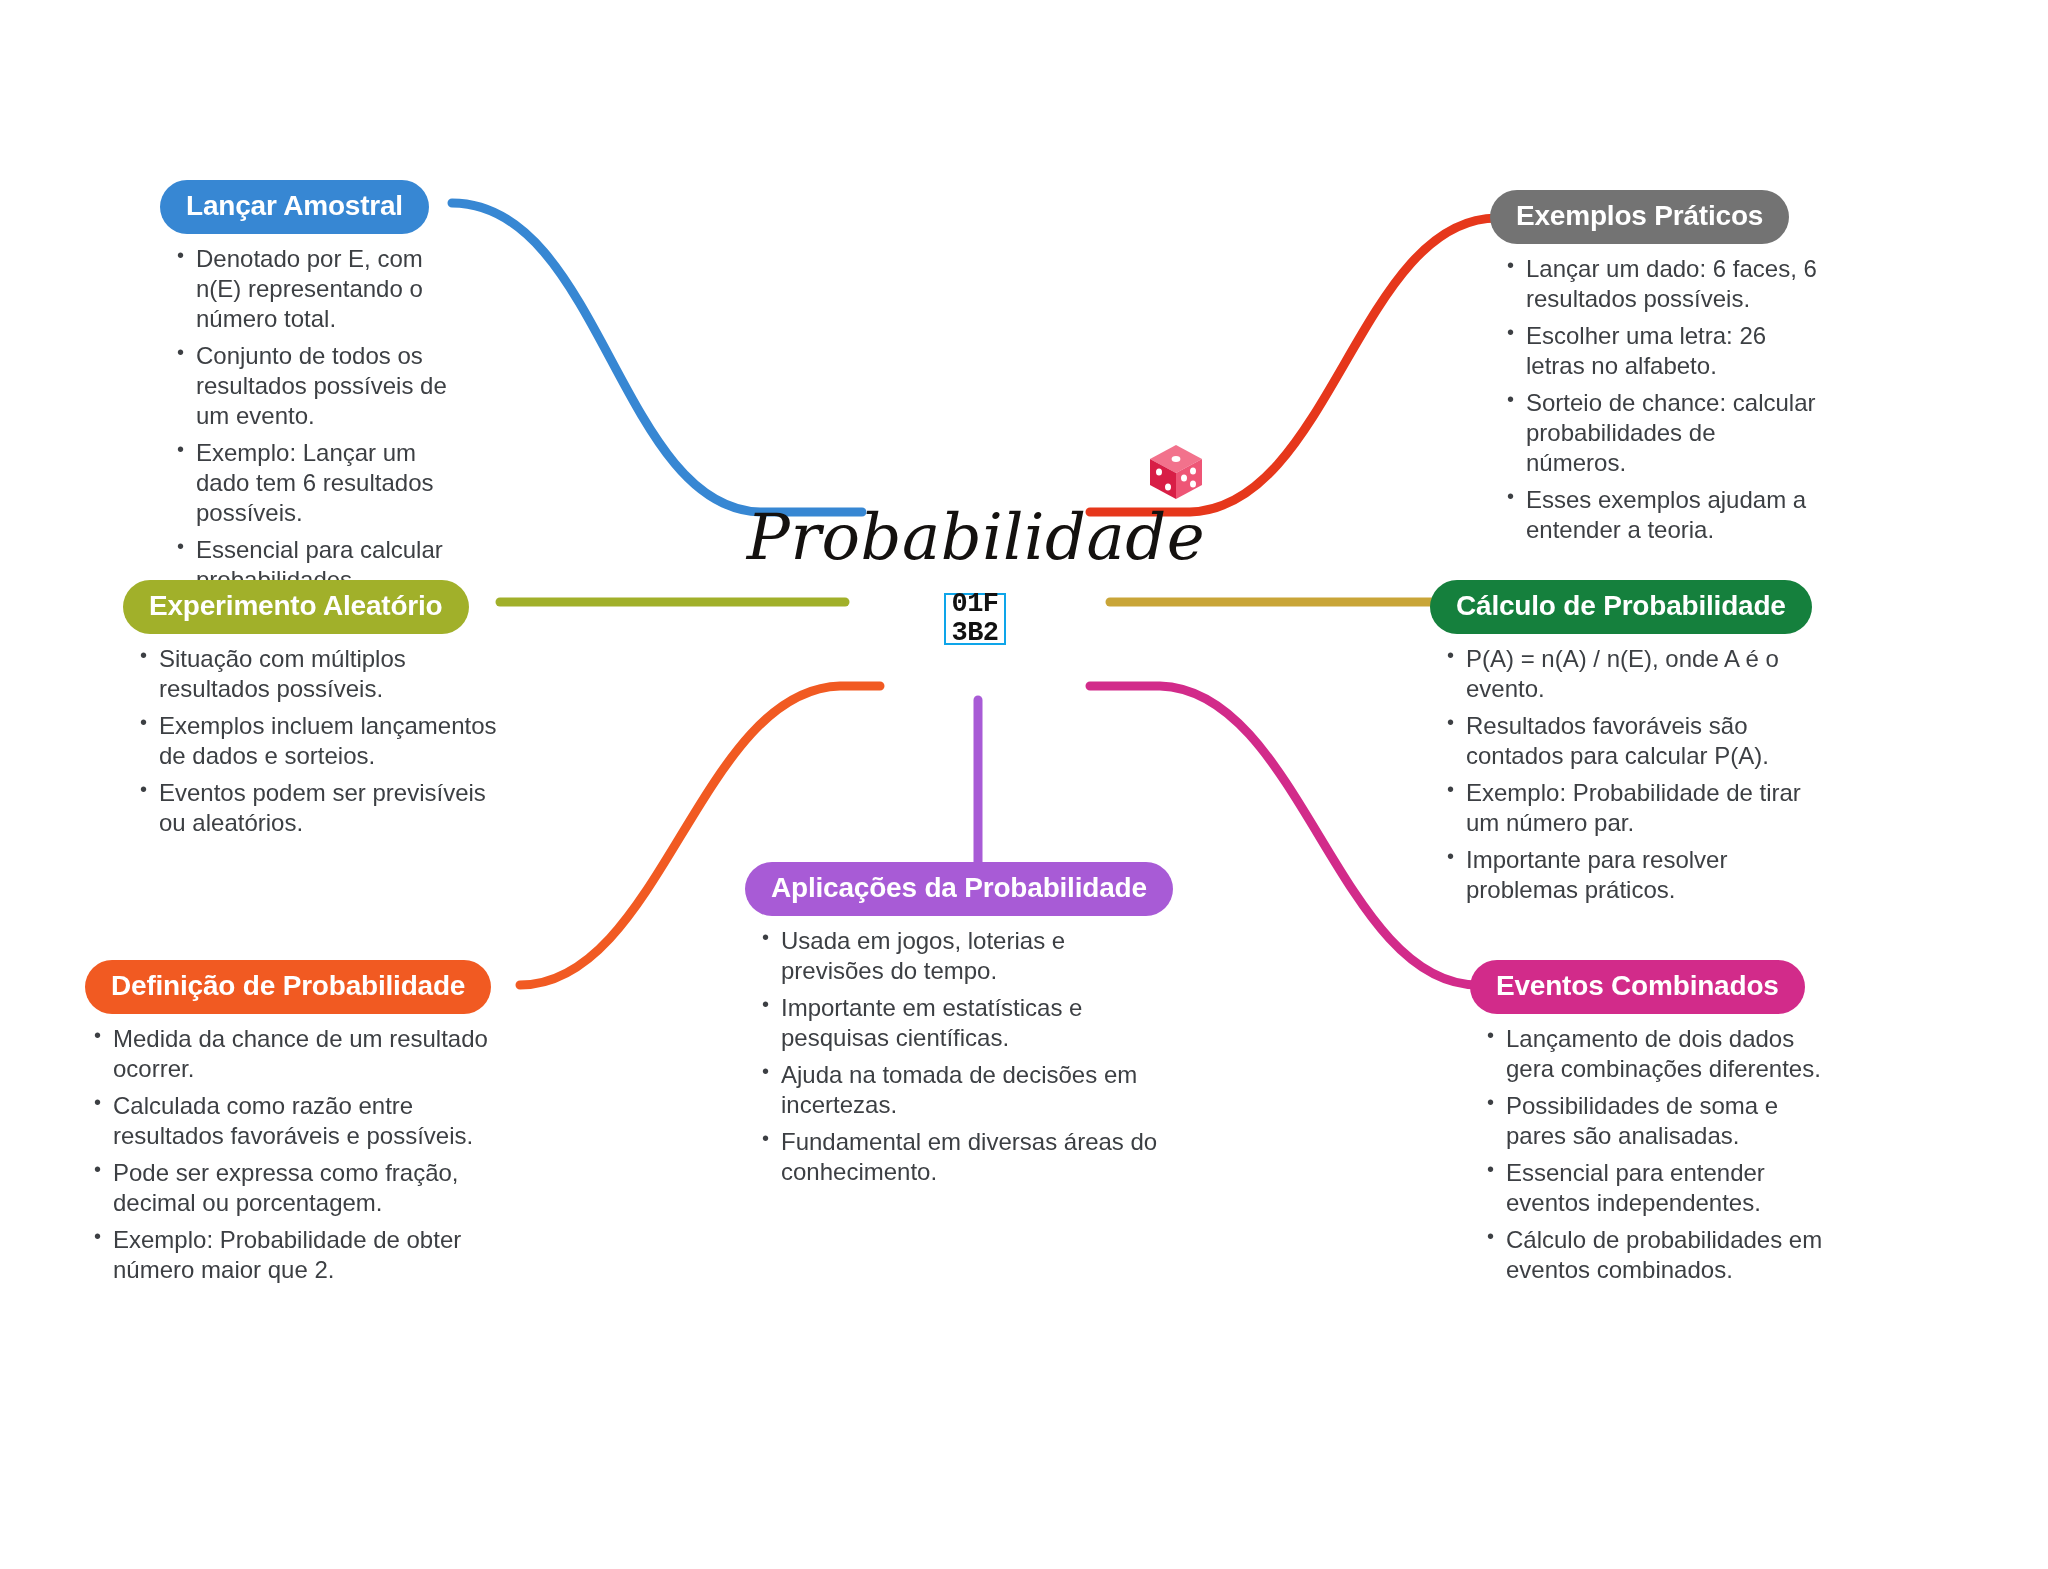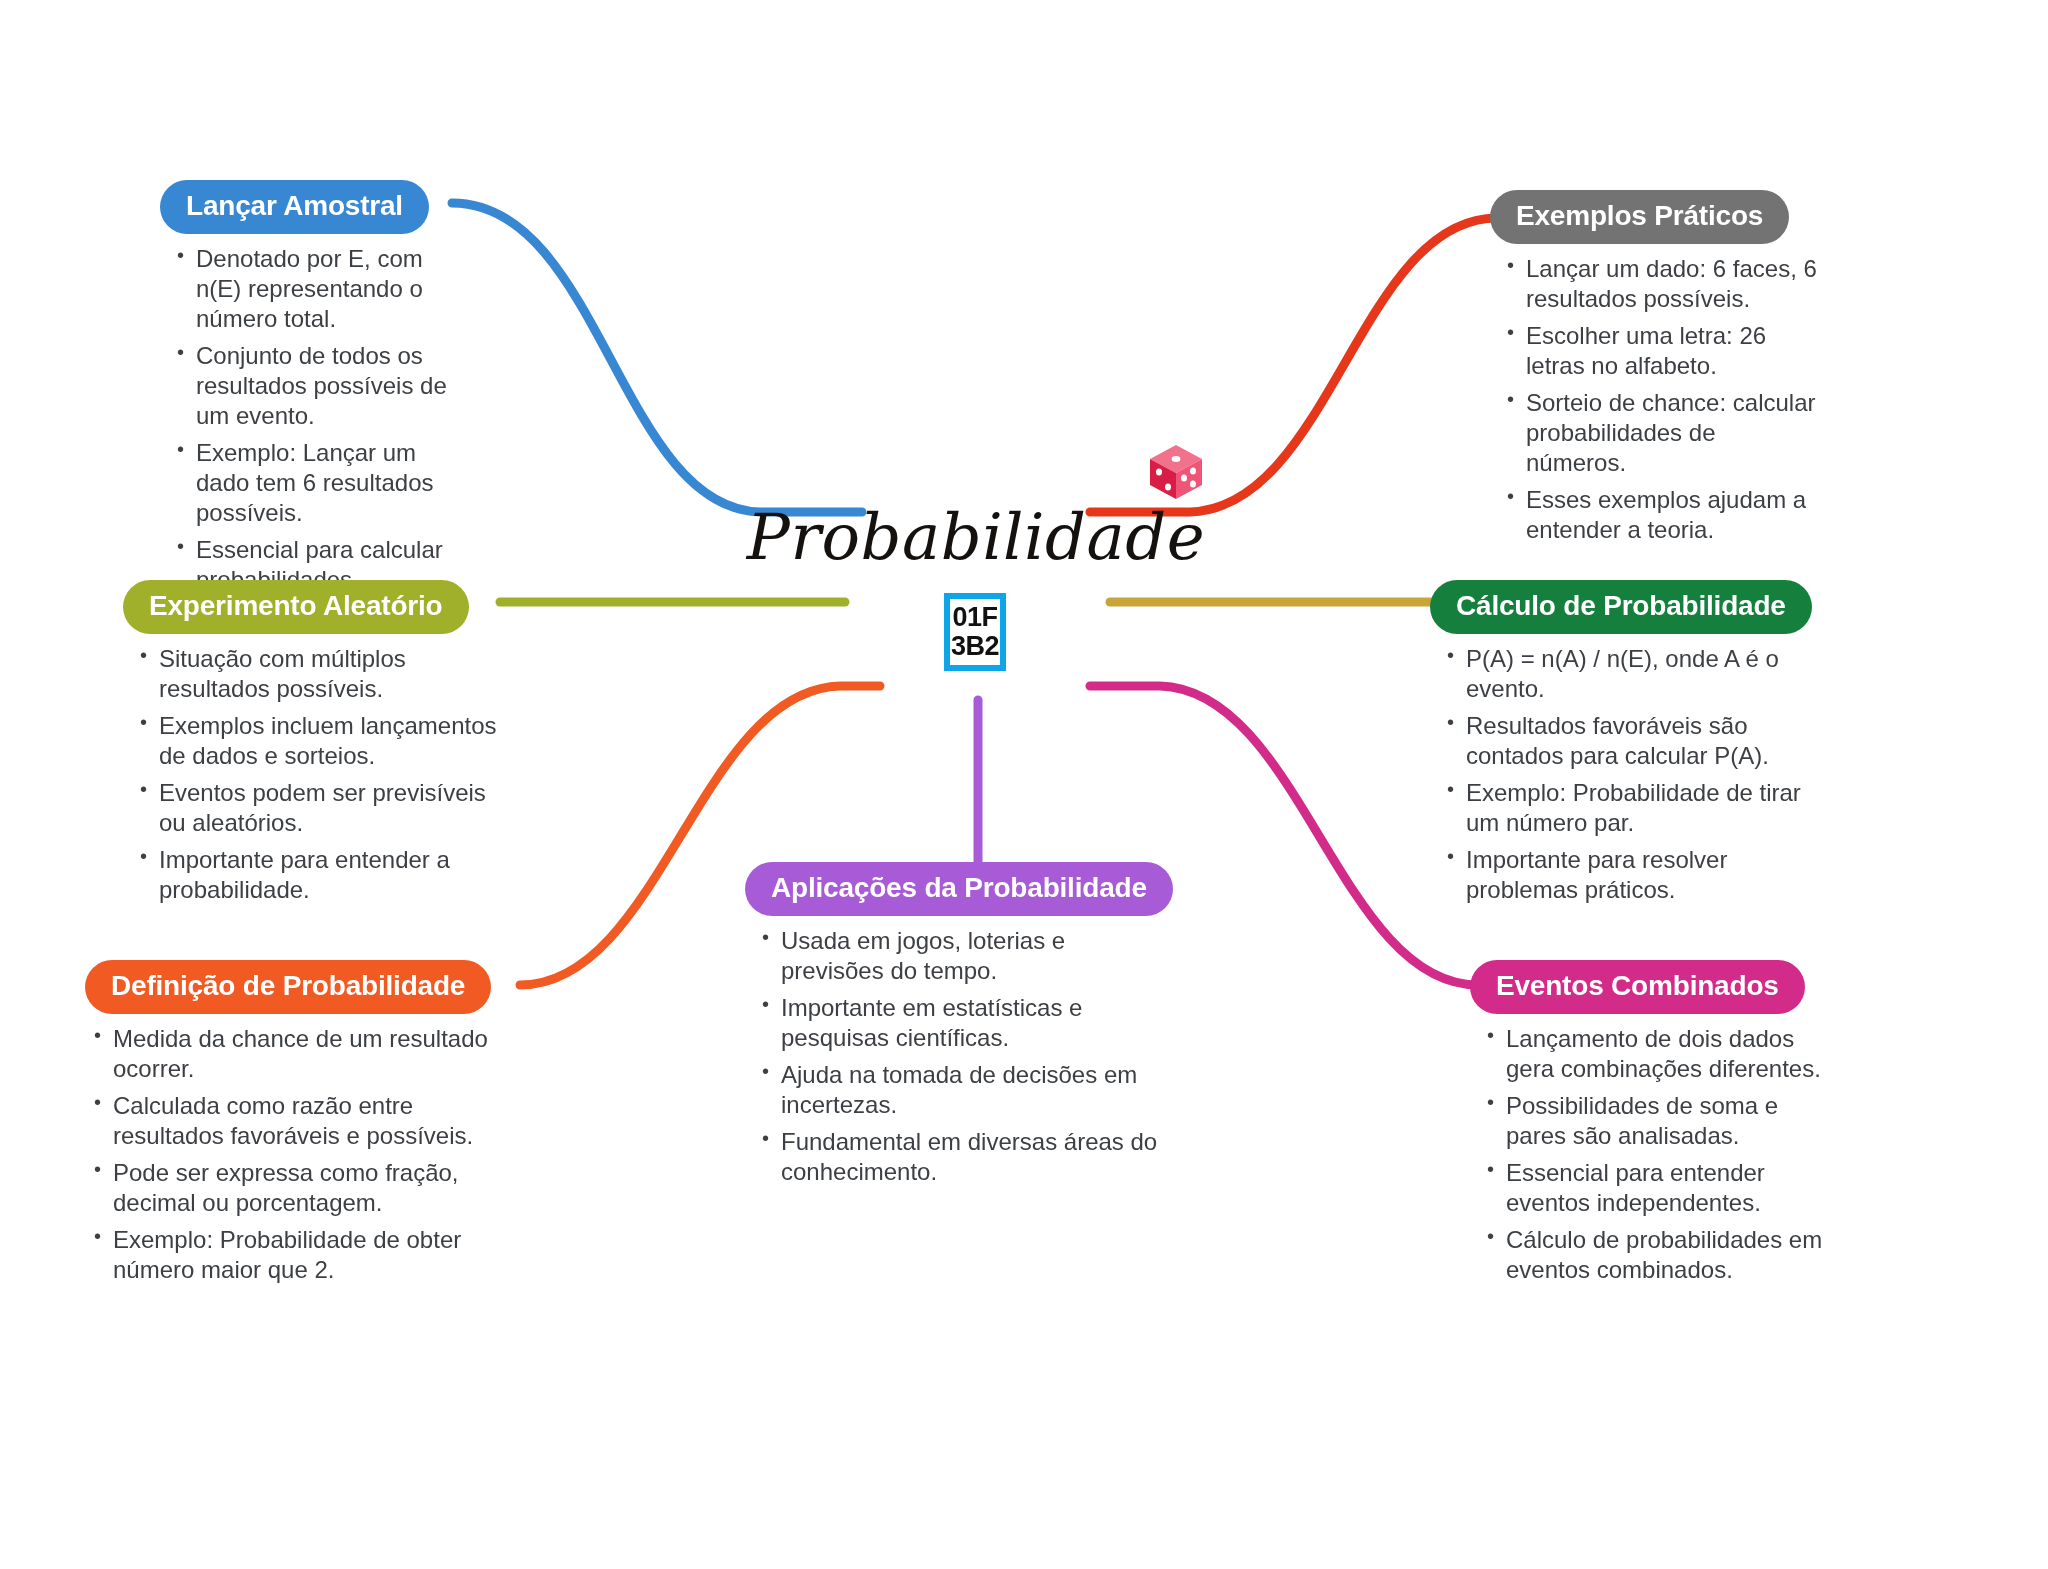--- a/index.html
+++ b/index.html
@@ -47,23 +47,23 @@
     font-size: 64px;
     line-height: 1.05;
     color: #14110f;
     letter-spacing: 0.5px;
     margin-top: 4px;
     white-space: nowrap;
   }
   .tofu-box {
     margin: 22px auto 0 auto;
     width: 62px;
-    height: 78px;
-    border: 6px solid #0ea5e9;
-    font-family: Liberation Sans, sans-serif;
+    height: 52px;
+    border: 2px solid #0ea5e9;
+    font-family: Liberation Mono, monospace;
     font-size: 27px;
     font-weight: 700;
     line-height: 29px;
     letter-spacing: -0.5px;
     color: #111111;
     display: flex;
     flex-direction: column;
     align-items: center;
     justify-content: center;
     box-sizing: border-box;
@@ -197,21 +197,20 @@
       <li>Esses exemplos ajudam a entender a teoria.</li>
     </ul>
   </div>
 
   <div class="branch" id="branch-experimento-aleatorio">
     <div class="pill" style="background-color: rgb(161, 176, 42);">Experimento Aleatório</div>
     <ul class="bullets">
       <li>Situação com múltiplos resultados possíveis.</li>
       <li>Exemplos incluem lançamentos de dados e sorteios.</li>
       <li>Eventos podem ser previsíveis ou aleatórios.</li>
-      <li>Importante para entender a probabilidade.</li>
     </ul>
   </div>
 
   <div class="branch" id="branch-calculo-probabilidade">
     <div class="pill" style="background-color: #15803d;">Cálculo de Probabilidade</div>
     <ul class="bullets">
       <li>P(A) = n(A) / n(E), onde A é o evento.</li>
       <li>Resultados favoráveis são contados para calcular P(A).</li>
       <li>Exemplo: Probabilidade de tirar um número par.</li>
       <li>Importante para resolver problemas práticos.</li>

